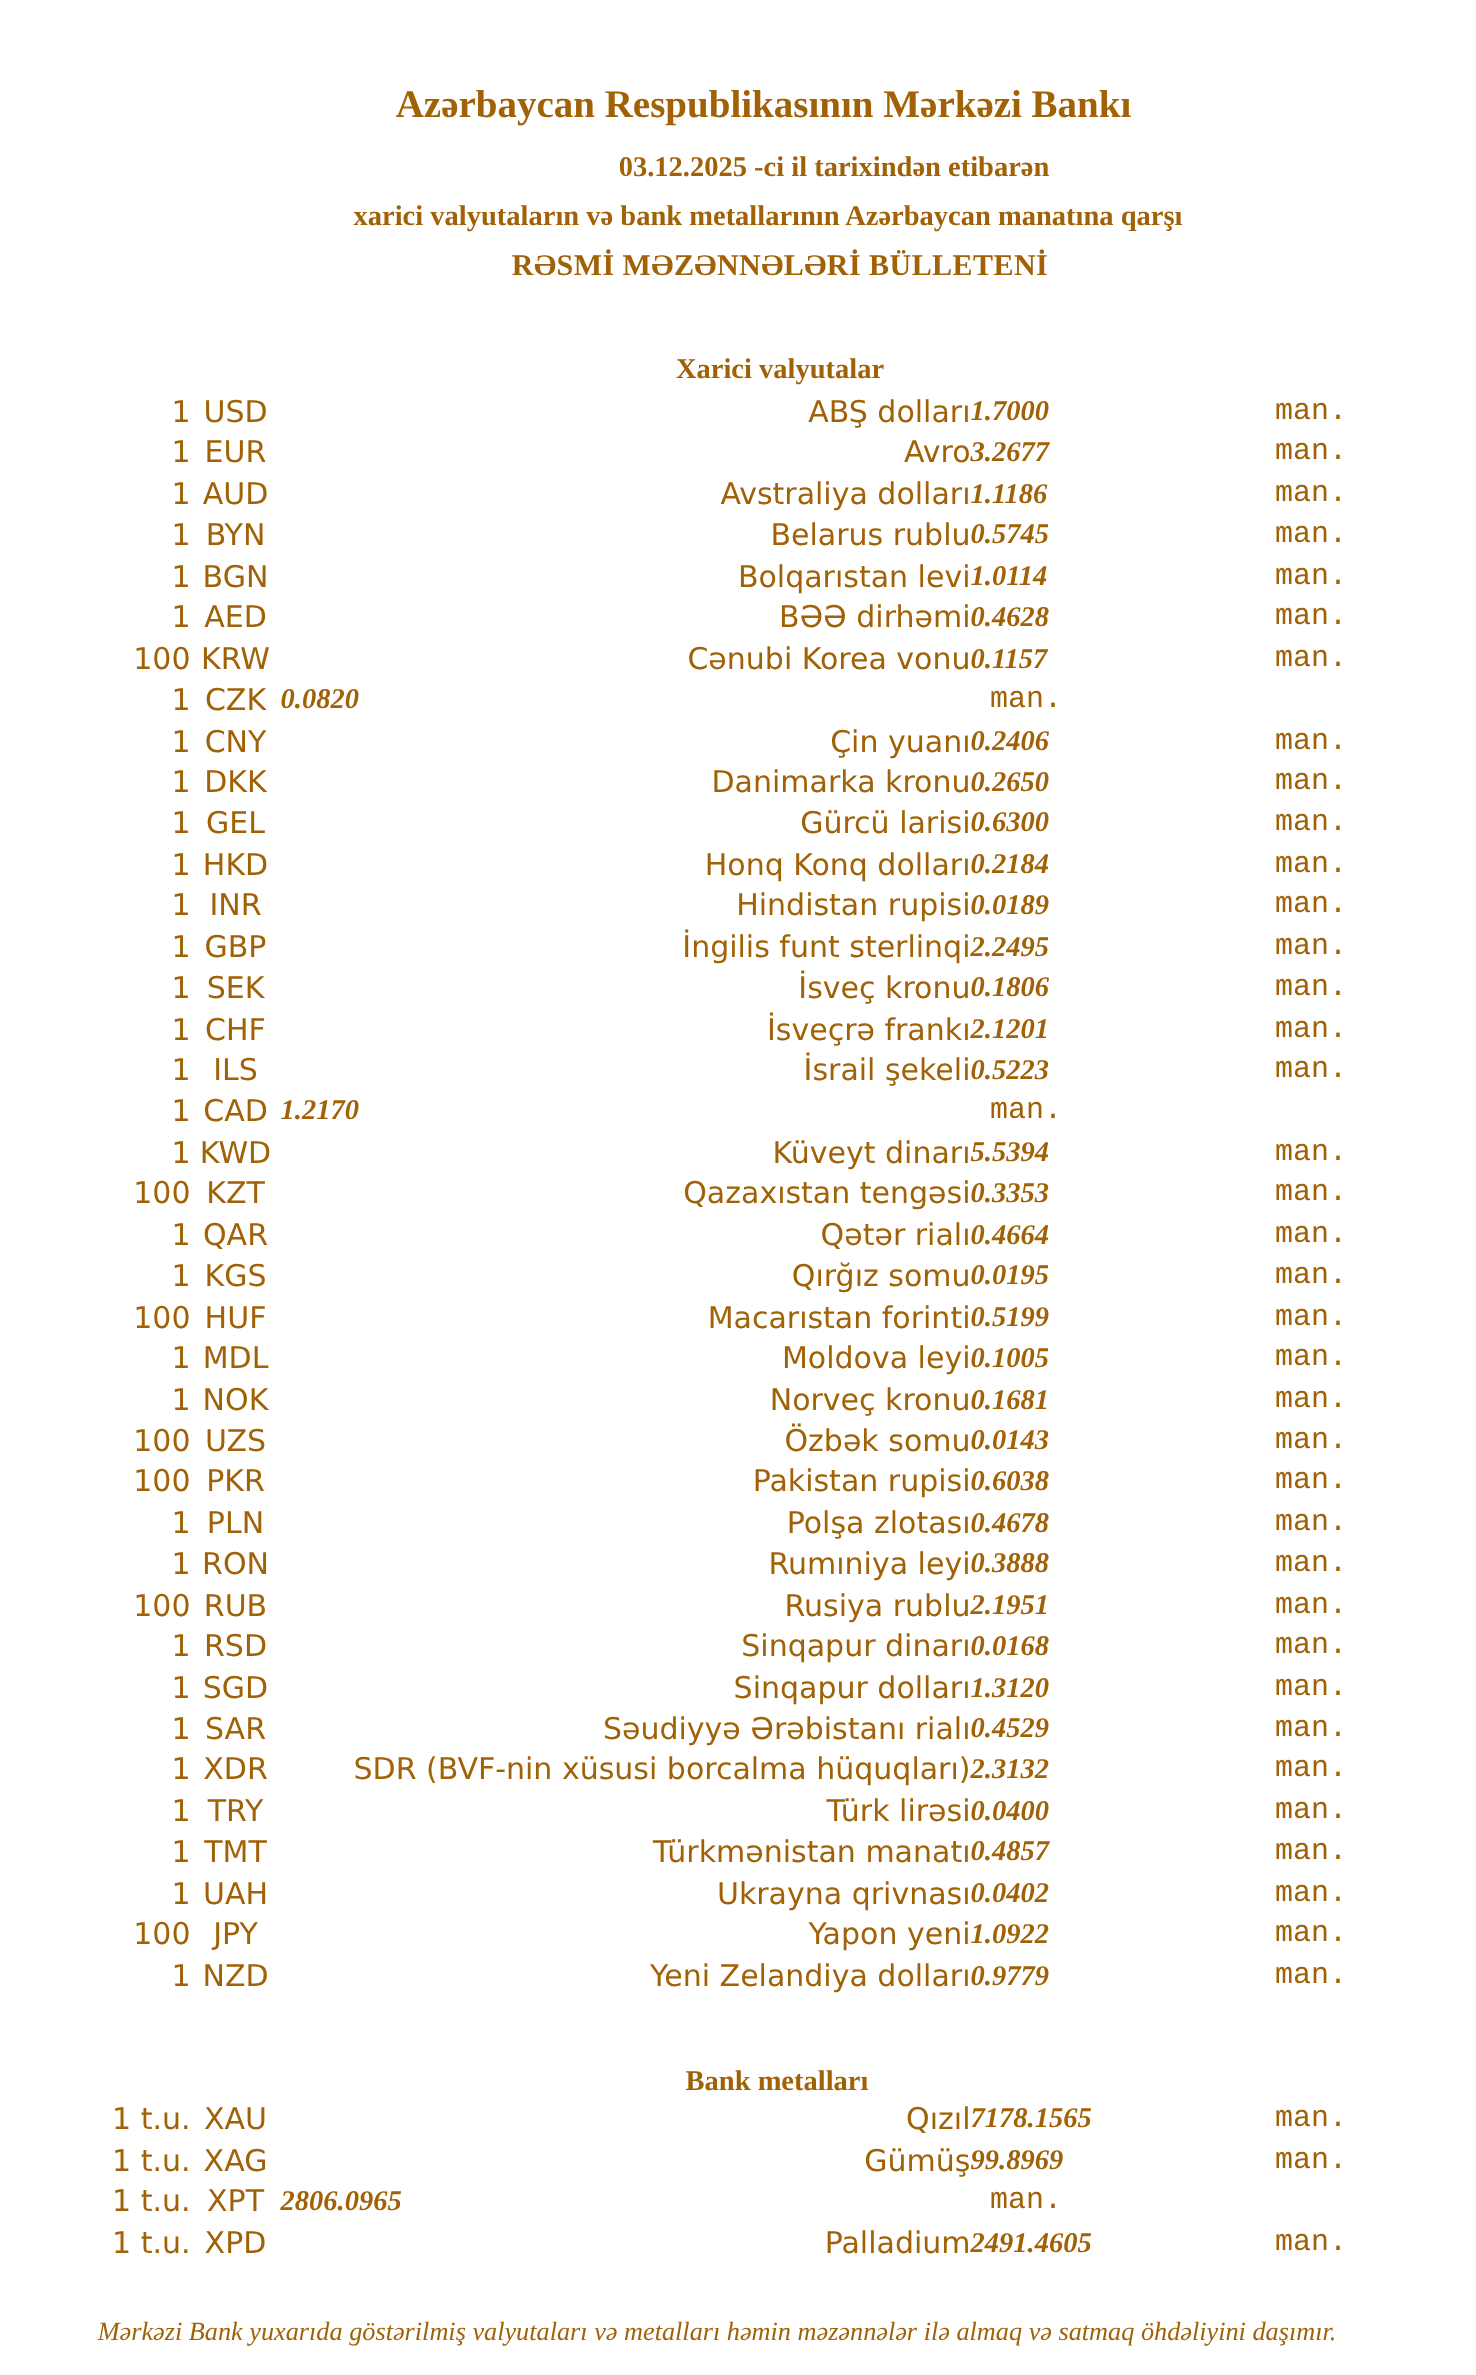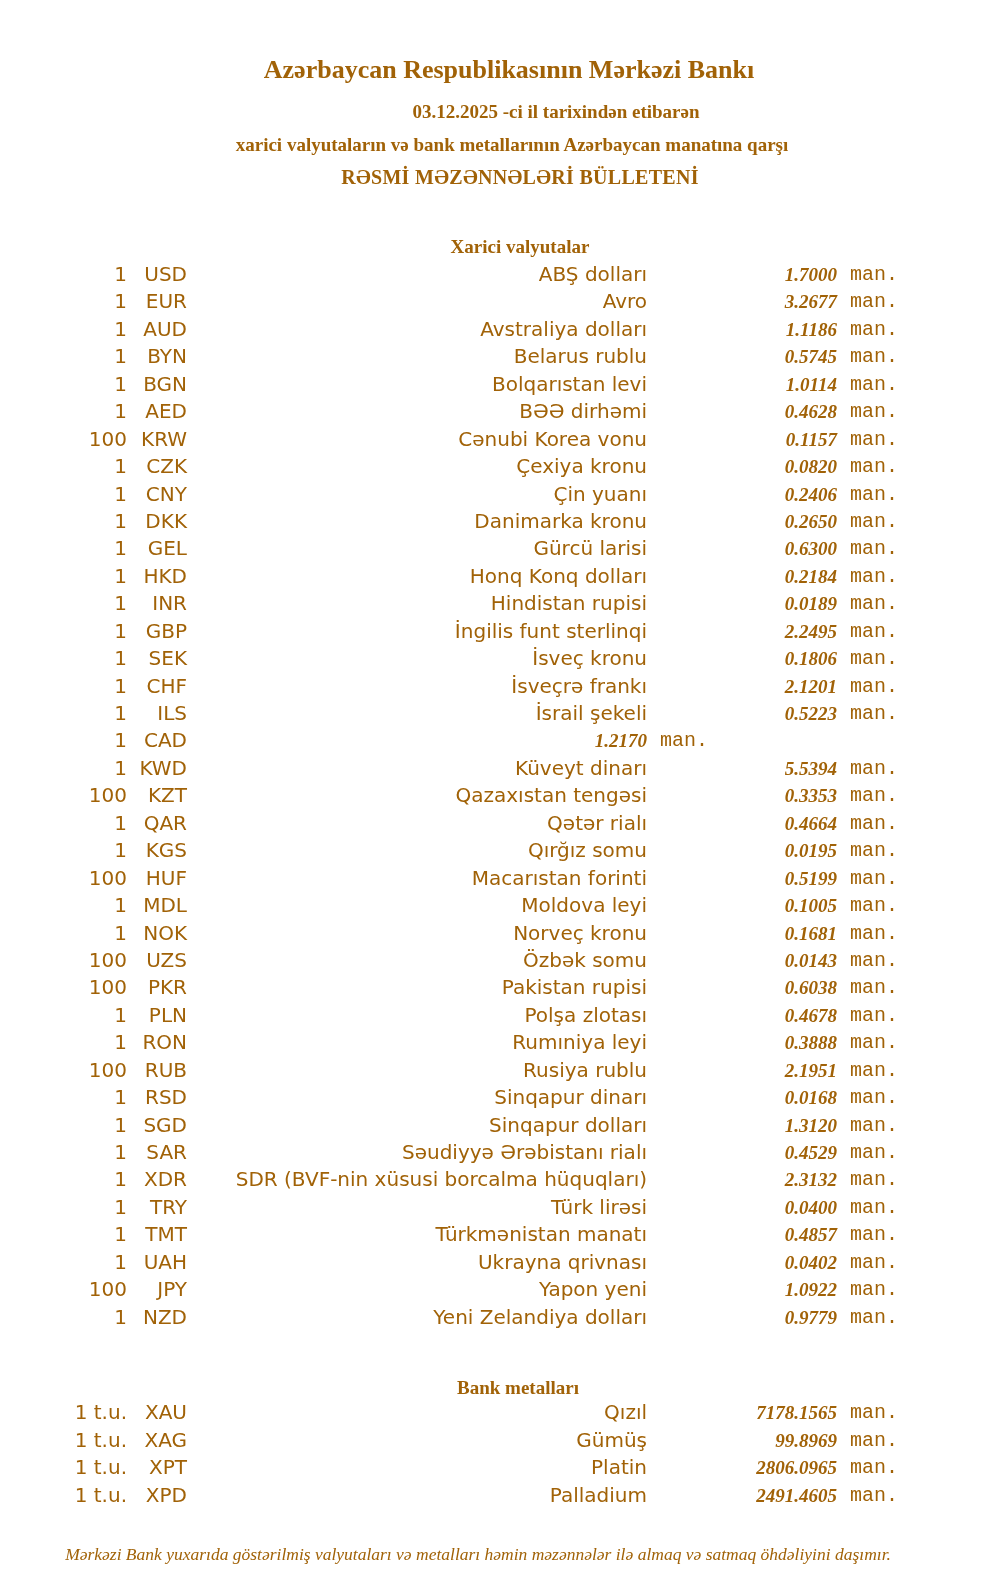--- a/index.html
+++ b/index.html
@@ -15,23 +15,23 @@
   .sec2    {top:1377px;font-size:19px; transform:translateX(26px);}
 
   .rows{position:absolute;left:0;width:984px;}
   .rows1{top:261px;}
   .rows2{top:1399px;}
   .row{display:grid;grid-template-columns:127px 60px 460px 190px 61px;
        height:27.45px;line-height:27.45px;
        font-family:"DejaVu Sans",sans-serif;font-size:20px;white-space:nowrap;}
   .rows2 .row{height:27.7px;line-height:27.7px;}
   .qty  {text-align:right;}
-  .code {text-align:right;}
+  .code {text-align:center;}
   .cname{padding-left:3px;overflow:visible;text-align:right;}
-  .rate {text-align:right;font-family:"Liberation Serif",serif;
+  .rate {text-align:left;font-family:"Liberation Serif",serif;
          font-style:italic;font-weight:bold;font-size:19px;}
   .unit {padding-left:13px;font-family:Liberation Mono, monospace;}
 
   .footer{position:absolute;top:1544px;left:0;width:100%;text-align:center;
           transform:translateX(-14px);
           font-family:"Liberation Serif",serif;font-style:italic;font-size:17.5px;
           white-space:nowrap;}
 </style>
 </head>
 <body>
@@ -99,21 +99,20 @@
         <span class="qty">100</span>
         <span class="code">KRW</span>
         <span class="cname">Cənubi Korea vonu</span>
         <span class="rate">0.1157</span>
         <span class="unit">man.</span>
       </div>
 
       <div class="row">
         <span class="qty">1</span>
         <span class="code">CZK</span>
-        <span class="cname">Çexiya kronu</span>
         <span class="rate">0.0820</span>
         <span class="unit">man.</span>
       </div>
 
       <div class="row">
         <span class="qty">1</span>
         <span class="code">CNY</span>
         <span class="cname">Çin yuanı</span>
         <span class="rate">0.2406</span>
         <span class="unit">man.</span>
@@ -375,21 +374,20 @@
         <span class="qty">1 t.u.</span>
         <span class="code">XAG</span>
         <span class="cname">Gümüş</span>
         <span class="rate">99.8969</span>
         <span class="unit">man.</span>
       </div>
 
       <div class="row">
         <span class="qty">1 t.u.</span>
         <span class="code">XPT</span>
-        <span class="cname">Platin</span>
         <span class="rate">2806.0965</span>
         <span class="unit">man.</span>
       </div>
 
       <div class="row">
         <span class="qty">1 t.u.</span>
         <span class="code">XPD</span>
         <span class="cname">Palladium</span>
         <span class="rate">2491.4605</span>
         <span class="unit">man.</span>

